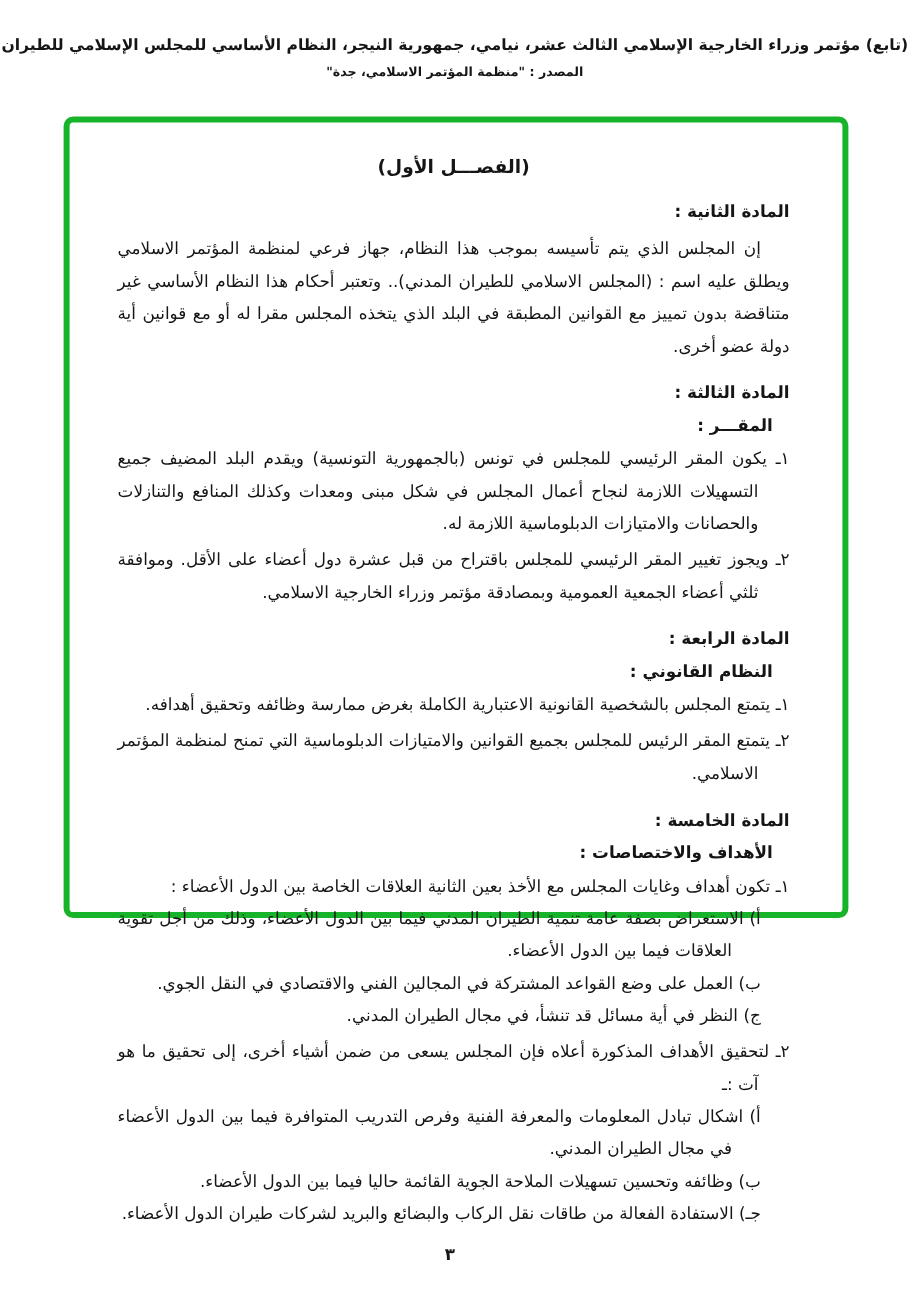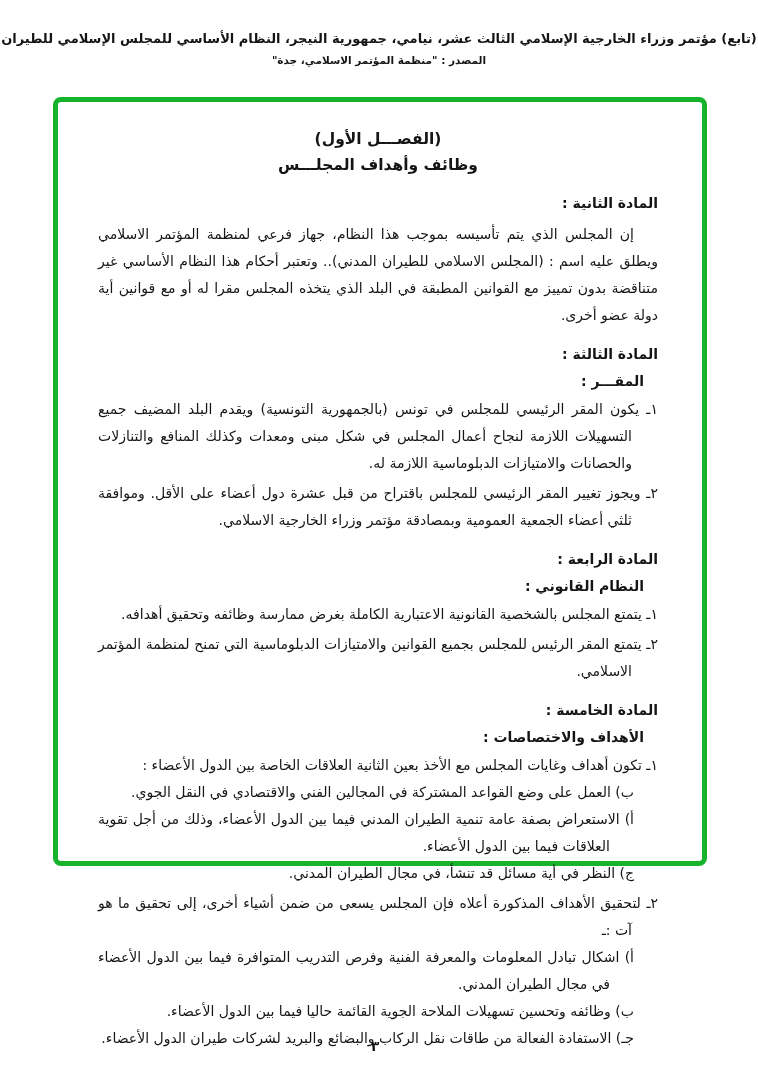--- a/index.html
+++ b/index.html
@@ -6,21 +6,21 @@
   body {
     width:758px; height:1078px; position:relative; overflow:hidden;
     font-family:"DejaVu Sans", sans-serif; color:#151515;
     -webkit-font-smoothing:antialiased;
   }
   .doc-header { position:absolute; top:31px; left:0; right:0; text-align:center; direction:rtl; }
   .doc-header .line1 { font-size:13px; font-weight:bold; letter-spacing:0; }
   .doc-header .line2 { font-size:10.5px; font-weight:bold; margin-top:8px; }
 
   .frame {
-    position:absolute; left:53px; top:97px; width:654px; height:769px;
+    position:absolute; left:53px; top:97px; width:654px; height:668px;
     box-sizing:border-box; border:5px solid #17b32a; border-radius:8px;
     padding:24px 44px 0 40px; direction:rtl;
   }
 
   .chapter { text-align:center; font-weight:bold; font-size:15.5px; line-height:26px; margin-bottom:6px; }
 
   .art-heading { font-weight:bold; font-size:14px; line-height:24px; margin-top:13px; }
   .sub-heading { font-weight:bold; font-size:14px; line-height:24px; margin-right:14px; margin-top:3px; }
 
   .para {
@@ -45,21 +45,20 @@
 
 <div class="doc-header">
   <div class="line1">(تابع) مؤتمر وزراء الخارجية الإسلامي الثالث عشر، نيامي، جمهورية النيجر، النظام الأساسي للمجلس الإسلامي للطيران</div>
   <div class="line2">المصدر : "منظمة المؤتمر الاسلامي، جدة"</div>
 </div>
 
 <div class="frame" style="border-color: rgb(23, 179, 42);">
 
   <div class="chapter">
     <div>(الفصـــل الأول)</div>
-    <div>وظائف وأهداف المجلـــس</div>
   </div>
 
   <div>
     <div class="art-heading">المادة الثانية :</div>
     <div class="para">إن المجلس الذي يتم تأسيسه بموجب هذا النظام، جهاز فرعي لمنظمة المؤتمر الاسلامي ويطلق عليه اسم : (المجلس الاسلامي للطيران المدني).. وتعتبر أحكام هذا النظام الأساسي غير متناقضة بدون تمييز مع القوانين المطبقة في البلد الذي يتخذه المجلس مقرا له أو مع قوانين أية دولة عضو أخرى.</div>
   </div>
 
   <div>
     <div class="art-heading">المادة الثالثة :</div>
     <div class="sub-heading">المقـــر :</div>
@@ -72,22 +71,22 @@
     <div class="sub-heading">النظام القانوني :</div>
     <div class="item"><span>١ـ</span> <span>يتمتع المجلس بالشخصية القانونية الاعتبارية الكاملة بغرض ممارسة وظائفه وتحقيق أهدافه.</span></div>
     <div class="item"><span>٢ـ</span> <span>يتمتع المقر الرئيس للمجلس بجميع القوانين والامتيازات الدبلوماسية التي تمنح لمنظمة المؤتمر الاسلامي.</span></div>
   </div>
 
   <div>
     <div class="art-heading">المادة الخامسة :</div>
     <div class="sub-heading">الأهداف والاختصاصات :</div>
 
     <div class="item"><span>١ـ</span> <span>تكون أهداف وغايات المجلس مع الأخذ بعين الثانية العلاقات الخاصة بين الدول الأعضاء :</span></div>
+    <div class="subitem"><span>أ)</span> <span>الاستعراض بصفة عامة تنمية الطيران المدني فيما بين الدول الأعضاء، وذلك من أجل تقوية العلاقات فيما بين الدول الأعضاء.</span></div>
     <div class="subitem"><span>ب)</span> <span>العمل على وضع القواعد المشتركة في المجالين الفني والاقتصادي في النقل الجوي.</span></div>
-    <div class="subitem"><span>أ)</span> <span>الاستعراض بصفة عامة تنمية الطيران المدني فيما بين الدول الأعضاء، وذلك من أجل تقوية العلاقات فيما بين الدول الأعضاء.</span></div>
     <div class="subitem"><span>ج)</span> <span>النظر في أية مسائل قد تنشأ، في مجال الطيران المدني.</span></div>
 
     <div class="item"><span>٢ـ</span> <span>لتحقيق الأهداف المذكورة أعلاه فإن المجلس يسعى من ضمن أشياء أخرى، إلى تحقيق ما هو آت :ـ</span></div>
     <div class="subitem"><span>أ)</span> <span>اشكال تبادل المعلومات والمعرفة الفنية وفرص التدريب المتوافرة فيما بين الدول الأعضاء في مجال الطيران المدني.</span></div>
     <div class="subitem"><span>ب)</span> <span>وظائفه وتحسين تسهيلات الملاحة الجوية القائمة حاليا فيما بين الدول الأعضاء.</span></div>
     <div class="subitem"><span>جـ)</span> <span>الاستفادة الفعالة من طاقات نقل الركاب والبضائع والبريد لشركات طيران الدول الأعضاء.</span></div>
   </div>
 
 </div>
 

